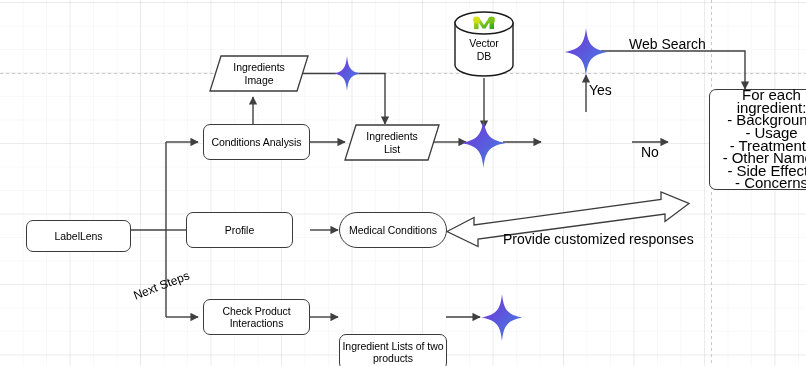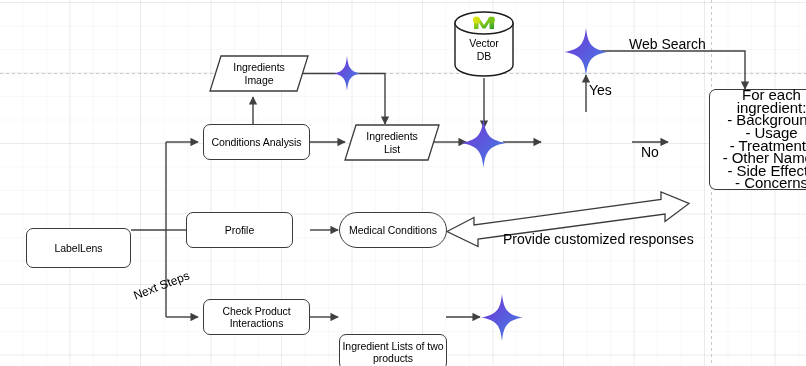--- a/index.html
+++ b/index.html
@@ -186,21 +186,21 @@
                L 661 192.0
                L 689 203.5
                L 665 221.5
                L 665 214.0
                L 478 239.0
                L 478 246.5
                Z"></path>
     </g>
   </svg>
 
-  <div class="node rounded" style="left:26px; top:228px; width:105px; height:40px;">
+  <div class="node rounded" style="left:26px; top:220px; width:105px; height:32px;">
     <span>LabelLens</span>
   </div>
 
   <div class="node rounded" style="left:203px; top:124px; width:107px; height:36px;">
     <span>Conditions Analysis</span>
   </div>
 
   <div class="node para" style="left:209px; top:55px; width:100px; height:37px;">
     <svg viewBox="0 0 100 37" preserveAspectRatio="none">
       <polygon points="12,1 99,1 88,36 1,36" fill="#ffffff" stroke="#3b3b3b" stroke-width="1.3" vector-effect="non-scaling-stroke"></polygon>

